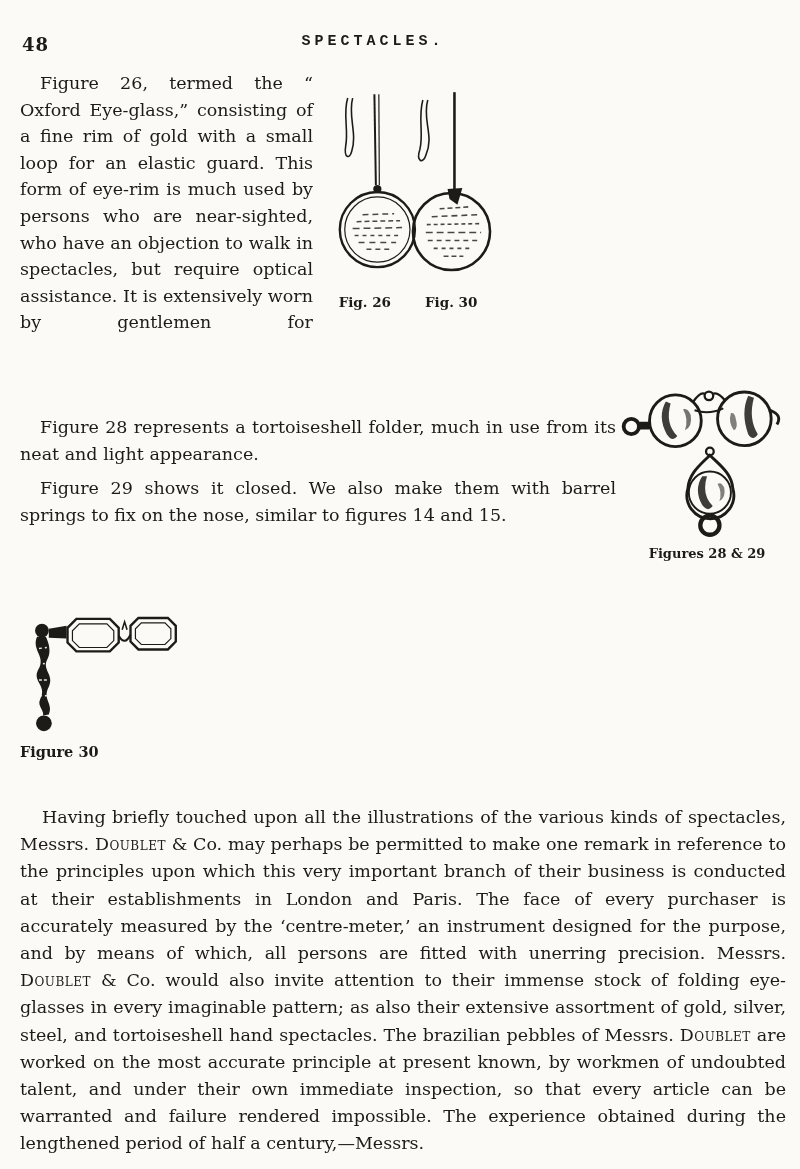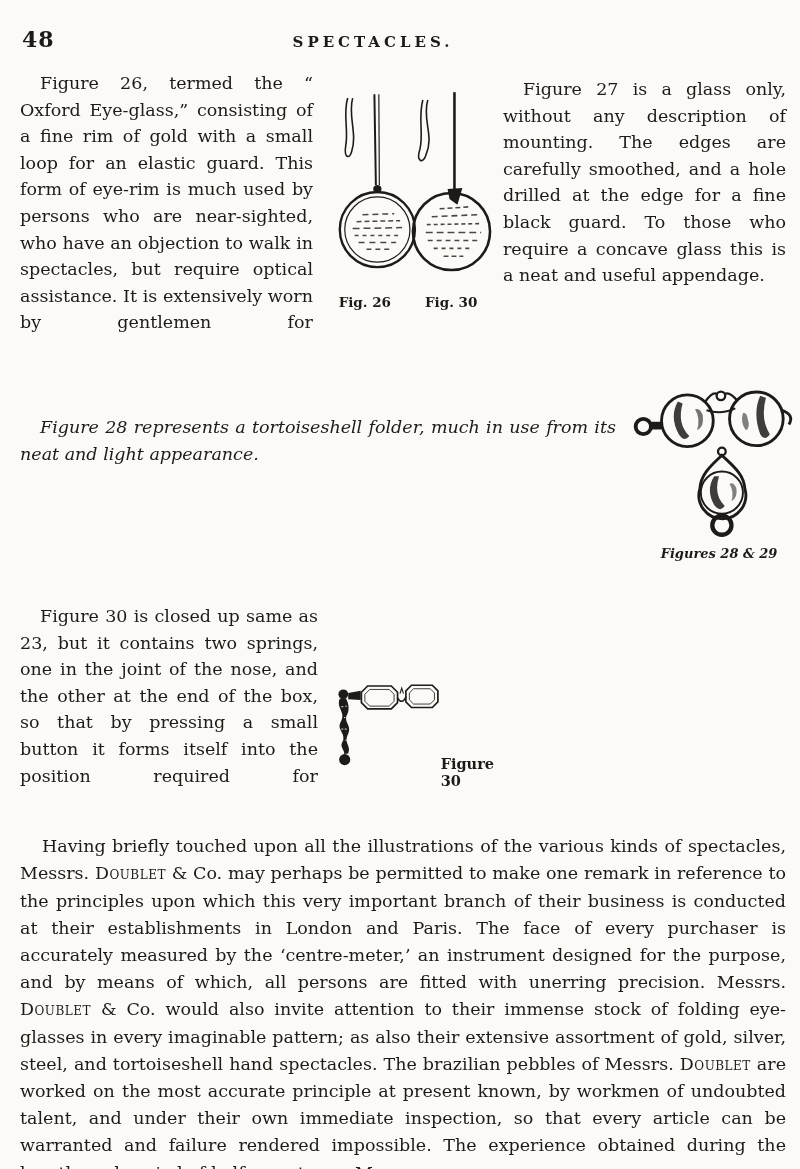--- a/index.html
+++ b/index.html
@@ -13,43 +13,43 @@
     width:800px;height:1169px;
     margin:0 auto;
     background:var(--paper);
     color:var(--ink);
     font-family:"DejaVu Serif","Liberation Serif",serif;
     overflow:hidden;
     padding:26px 14px 0 20px;
   }
   
   .header{position:relative;height:34px;margin-bottom:10px;}
-  .pageno{position:absolute;left:2px;top:0;font-size:22px;font-weight:600;letter-spacing:1px;}
+  .pageno{position:absolute;left:2px;top:8px;font-size:18px;font-weight:600;letter-spacing:1px;}
   .runhead{position:absolute;left:0;right:60px;top:7px;text-align:center;
-    font-size:15px;font-weight:700;letter-spacing:4px;}
+    font-size:15px;font-weight:700;letter-spacing:4px;font-family:Liberation Mono, monospace;}
   
   .bodytext{font-size:17.5px;line-height:26.6px;text-align:justify;color:var(--ink);}
   .indent{text-indent:20px;}
   .cont{text-align-last:justify;}
   .sc{font-variant:small-caps;letter-spacing:.5px;}
   
   .sec1{display:grid;grid-template-columns:293px 172px 1fr;column-gap:9px;margin-top:5px;}
   .figcol1{display:flex;flex-direction:column;align-items:center;}
   .figcol1 svg{margin-top:22px;}
   .cap-row{display:flex;gap:34px;margin-top:2px;}
   .figcap{font-size:13.5px;font-weight:700;}
   
-  .sec2{display:grid;grid-template-columns:596px 1fr;column-gap:12px;margin-top:44px;font-style:italic;}
+  .sec2{display:grid;grid-template-columns:596px 1fr;column-gap:0;margin-top:44px;}
   .sec2 .txt{margin-top:34px;}
   .sec2 .txt p + p{margin-top:8px;}
   .figcol2{display:flex;flex-direction:column;align-items:center;}
   .figcol2 .figcap{margin-top:4px;font-size:13px;}
   
   .sec3{display:grid;grid-template-columns:298px 168px 1fr;column-gap:10px;margin-top:42px;}
-  .figcol3{display:flex;align-items:flex-end;}
+  .figcol3{display:flex;flex-direction:column;align-items:flex-start;}
   .figcol3 svg{margin-top:12px;}
   .figcol3 .figcap{margin-top:4px;font-size:14.5px;}
   
   .closing{margin-top:44px;padding-right:0;}
   .closing p{font-size:17.5px;line-height:27.2px;text-align:justify;text-indent:22px;}
   
   svg .stroke{stroke:var(--ink);fill:none;}
   svg .fill{fill:var(--ink);stroke:none;}
   svg .hatch{stroke:var(--ink);fill:none;opacity:.8;}
 </style>
@@ -98,27 +98,27 @@
           <line x1="122" y1="166" x2="142" y2="166" stroke-dasharray="5 3"></line>
         </g>
       </svg>
       <div class="cap-row">
         <span class="figcap">Fig. 26</span>
         <span class="figcap">Fig. 30</span>
       </div>
     </div>
 
     <div>
-      <p class="bodytext indent" style="margin-top:6px;">Figure 27 is a glass only, without any description of mounting. The edges are carefully smoothed, and a hole drilled at the edge for a fine black guard.  To those who require a concave glass this is a neat and useful appendage.</p>
     </div>
   </div>
 
   <div class="sec2">
     <div class="txt">
       <p class="bodytext indent">Figure 28 represents a tortoiseshell folder, much in use from its neat and light appearance.</p>
+      <p class="bodytext indent">Figure 29 shows it closed.  We also make them with barrel springs to fix on the nose, similar to figures 14 and 15.</p>
     </div>
     <div class="figcol2">
       <svg width="182" height="162" viewBox="0 0 190 168" aria-hidden="true">
 
         <circle class="stroke" stroke-width="4" cx="16" cy="48" r="8"></circle>
         <rect class="fill" x="23" y="43" width="13" height="8" rx="2"></rect>
         <circle class="stroke" stroke-width="3" cx="62" cy="42" r="27"></circle>
         <path class="fill" opacity=".85" d="M52 22 q-9 16 1 34 q6 9 11 2 q-13 -13 -7 -34 z"></path>
         <path class="fill" opacity=".6" d="M70 30 q6 10 2 22 q8 -4 6 -16 q-3 -8 -8 -6 z"></path>
         <circle class="stroke" stroke-width="2.4" cx="97" cy="16" r="4.5"></circle>
@@ -135,21 +135,20 @@
         <circle class="stroke" stroke-width="2" cx="98" cy="117" r="22"></circle>
         <path class="fill" opacity=".85" d="M90 100 q-9 14 0 30 q6 8 11 1 q-12 -12 -6 -31 z"></path>
         <path class="fill" opacity=".55" d="M106 108 q5 8 2 18 q7 -4 5 -14 q-3 -7 -7 -4 z"></path>
         <circle class="stroke" stroke-width="4.5" cx="98" cy="151" r="10"></circle>
       </svg>
       <span class="figcap">Figures 28 &amp; 29</span>
     </div>
   </div>
 
   <div class="sec3">
-    <p class="bodytext indent cont">Figure 30 is closed up same as 23, but it contains two springs, one in the joint of the nose, and the other at the end of the box, so that by pressing a small button it forms itself into the position required for</p>
 
     <div class="figcol3">
       <svg width="160" height="124" viewBox="0 0 162 126" aria-hidden="true">
 
         <circle class="fill" cx="22" cy="16" r="7"></circle>
         <path class="fill" d="M17 22 C11 36 27 42 18 56 C12 68 28 72 20 86 C17 92 25 98 23 102 L29 101 C34 90 22 86 29 73 C35 60 21 56 28 44 C32 36 28 26 26 22 Z"></path>
         <g stroke="#fbfaf6" stroke-width="1.4" opacity=".9">
           <line x1="19" y1="34" x2="27" y2="33" stroke-dasharray="3 3"></line>
           <line x1="18" y1="50" x2="28" y2="49" stroke-dasharray="2 3"></line>
           <line x1="19" y1="66" x2="27" y2="66" stroke-dasharray="3 2"></line>

